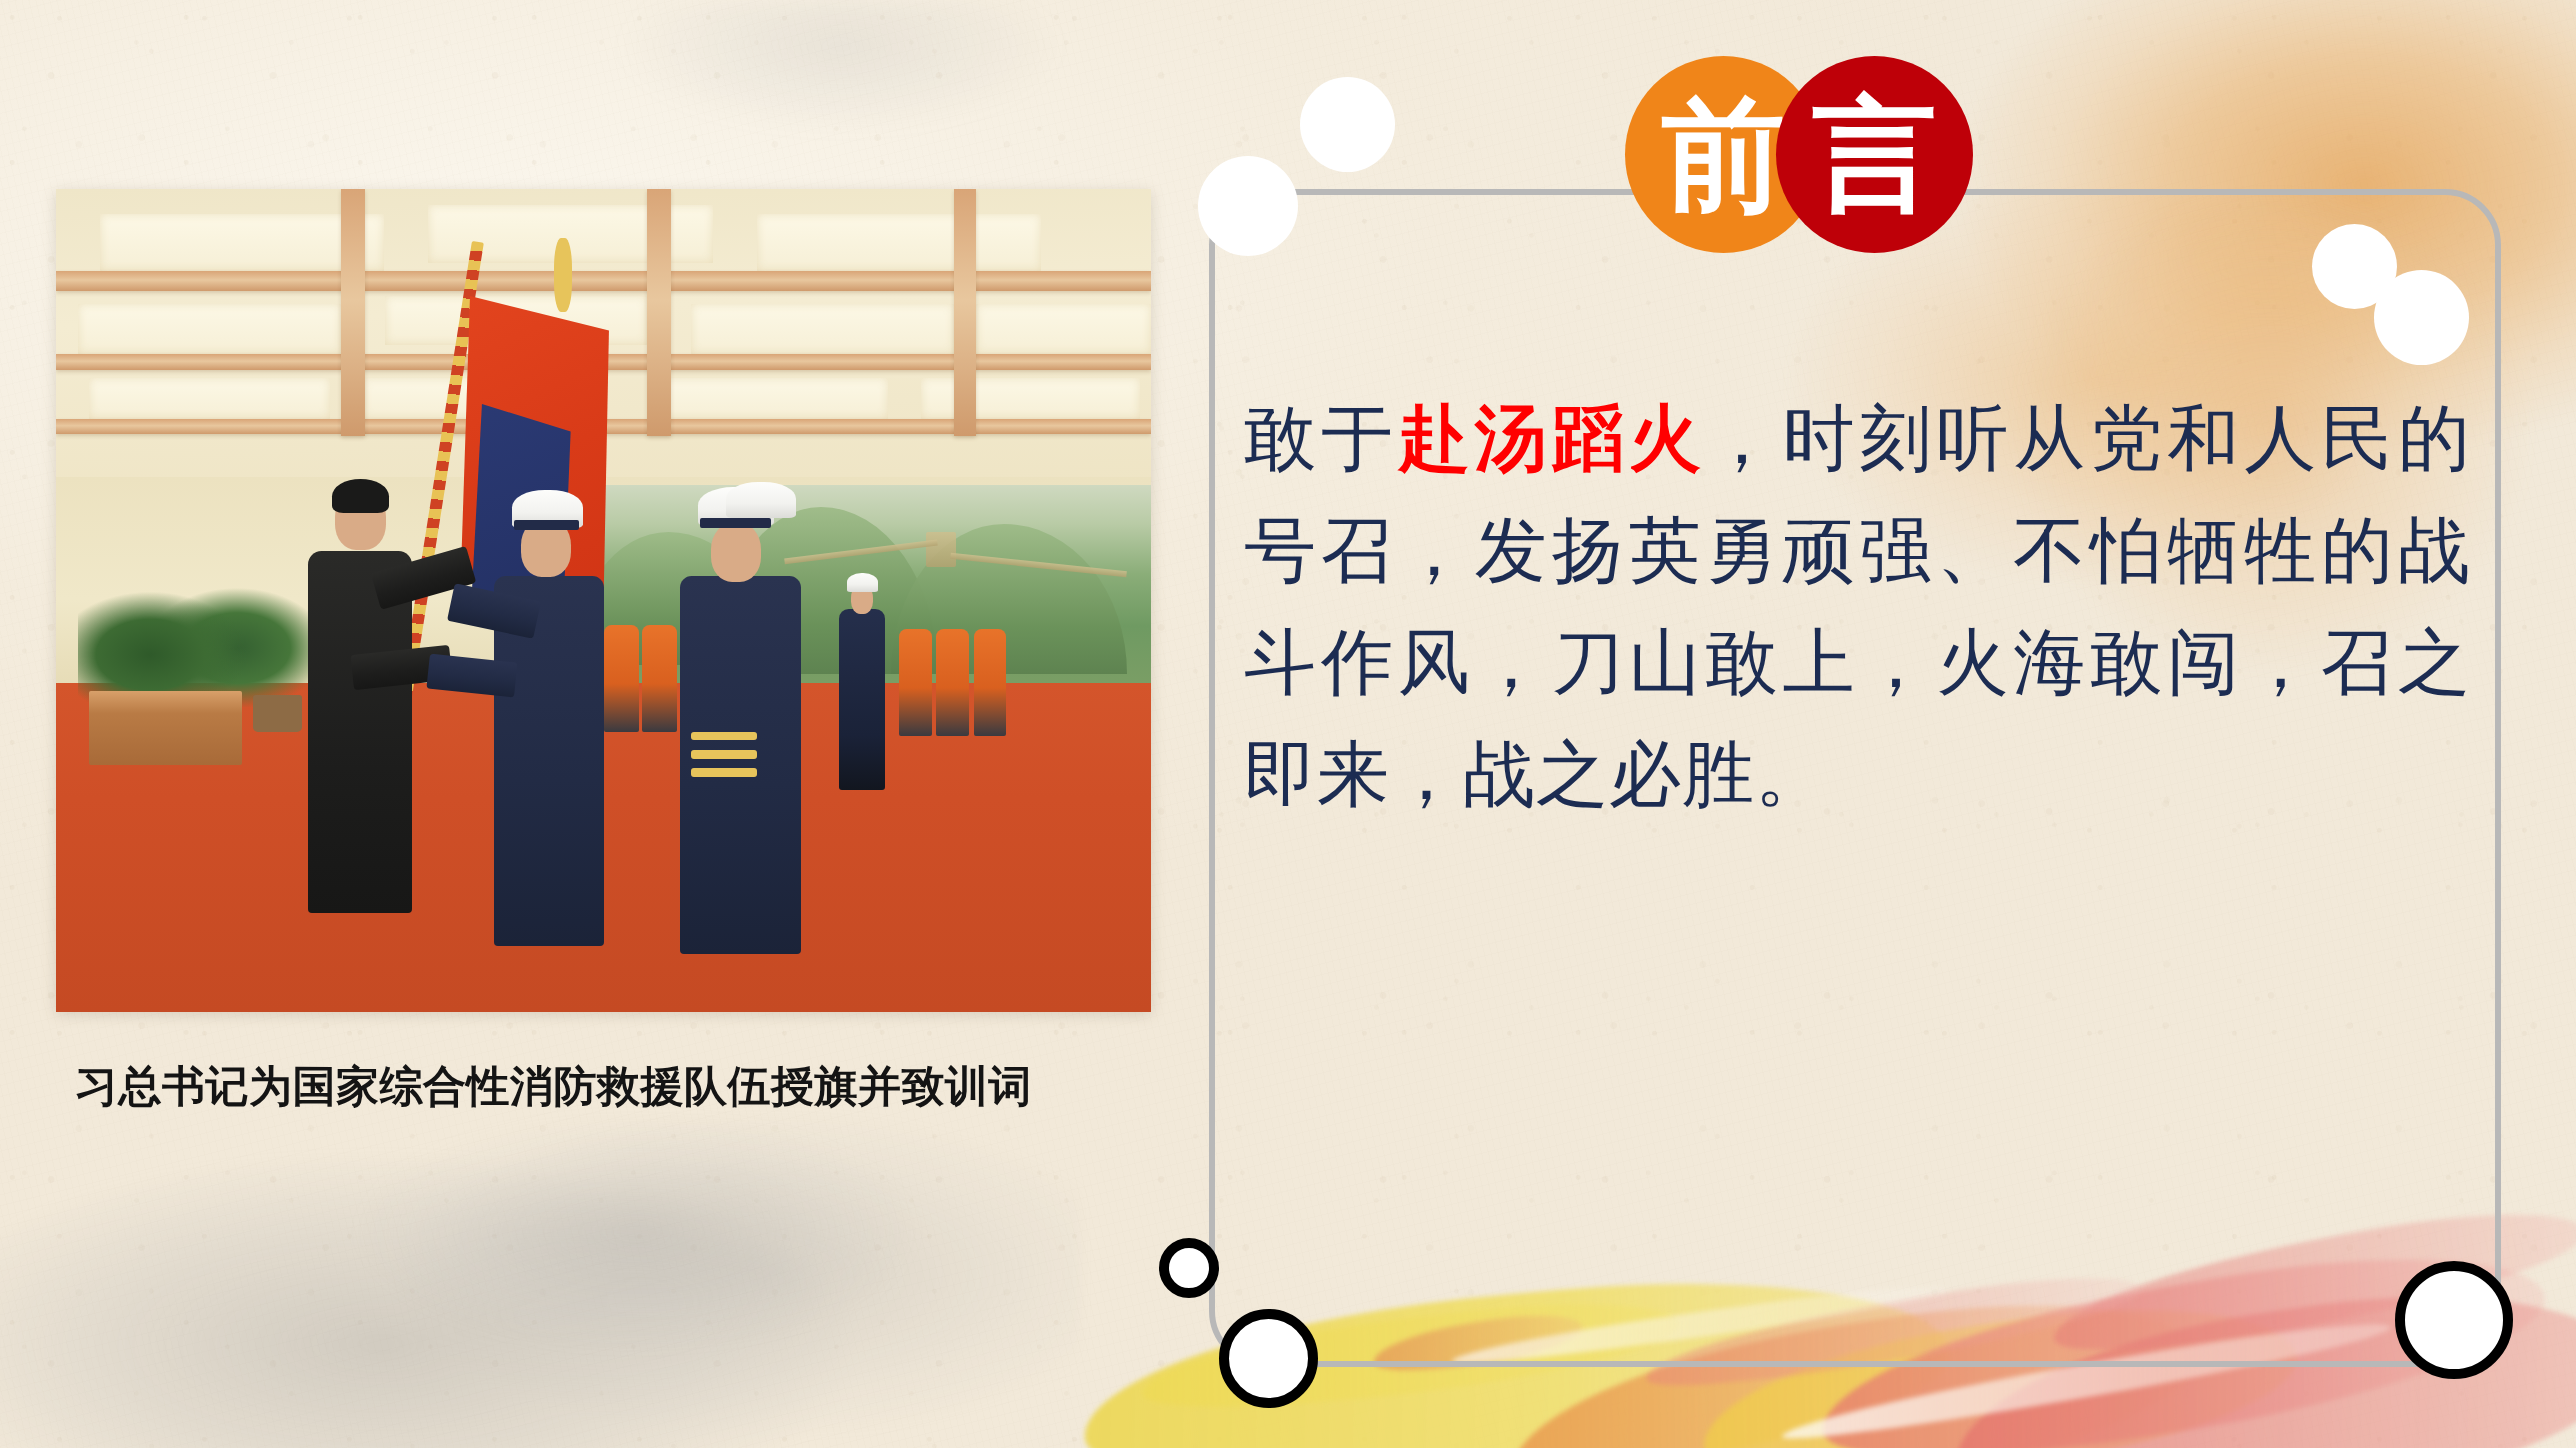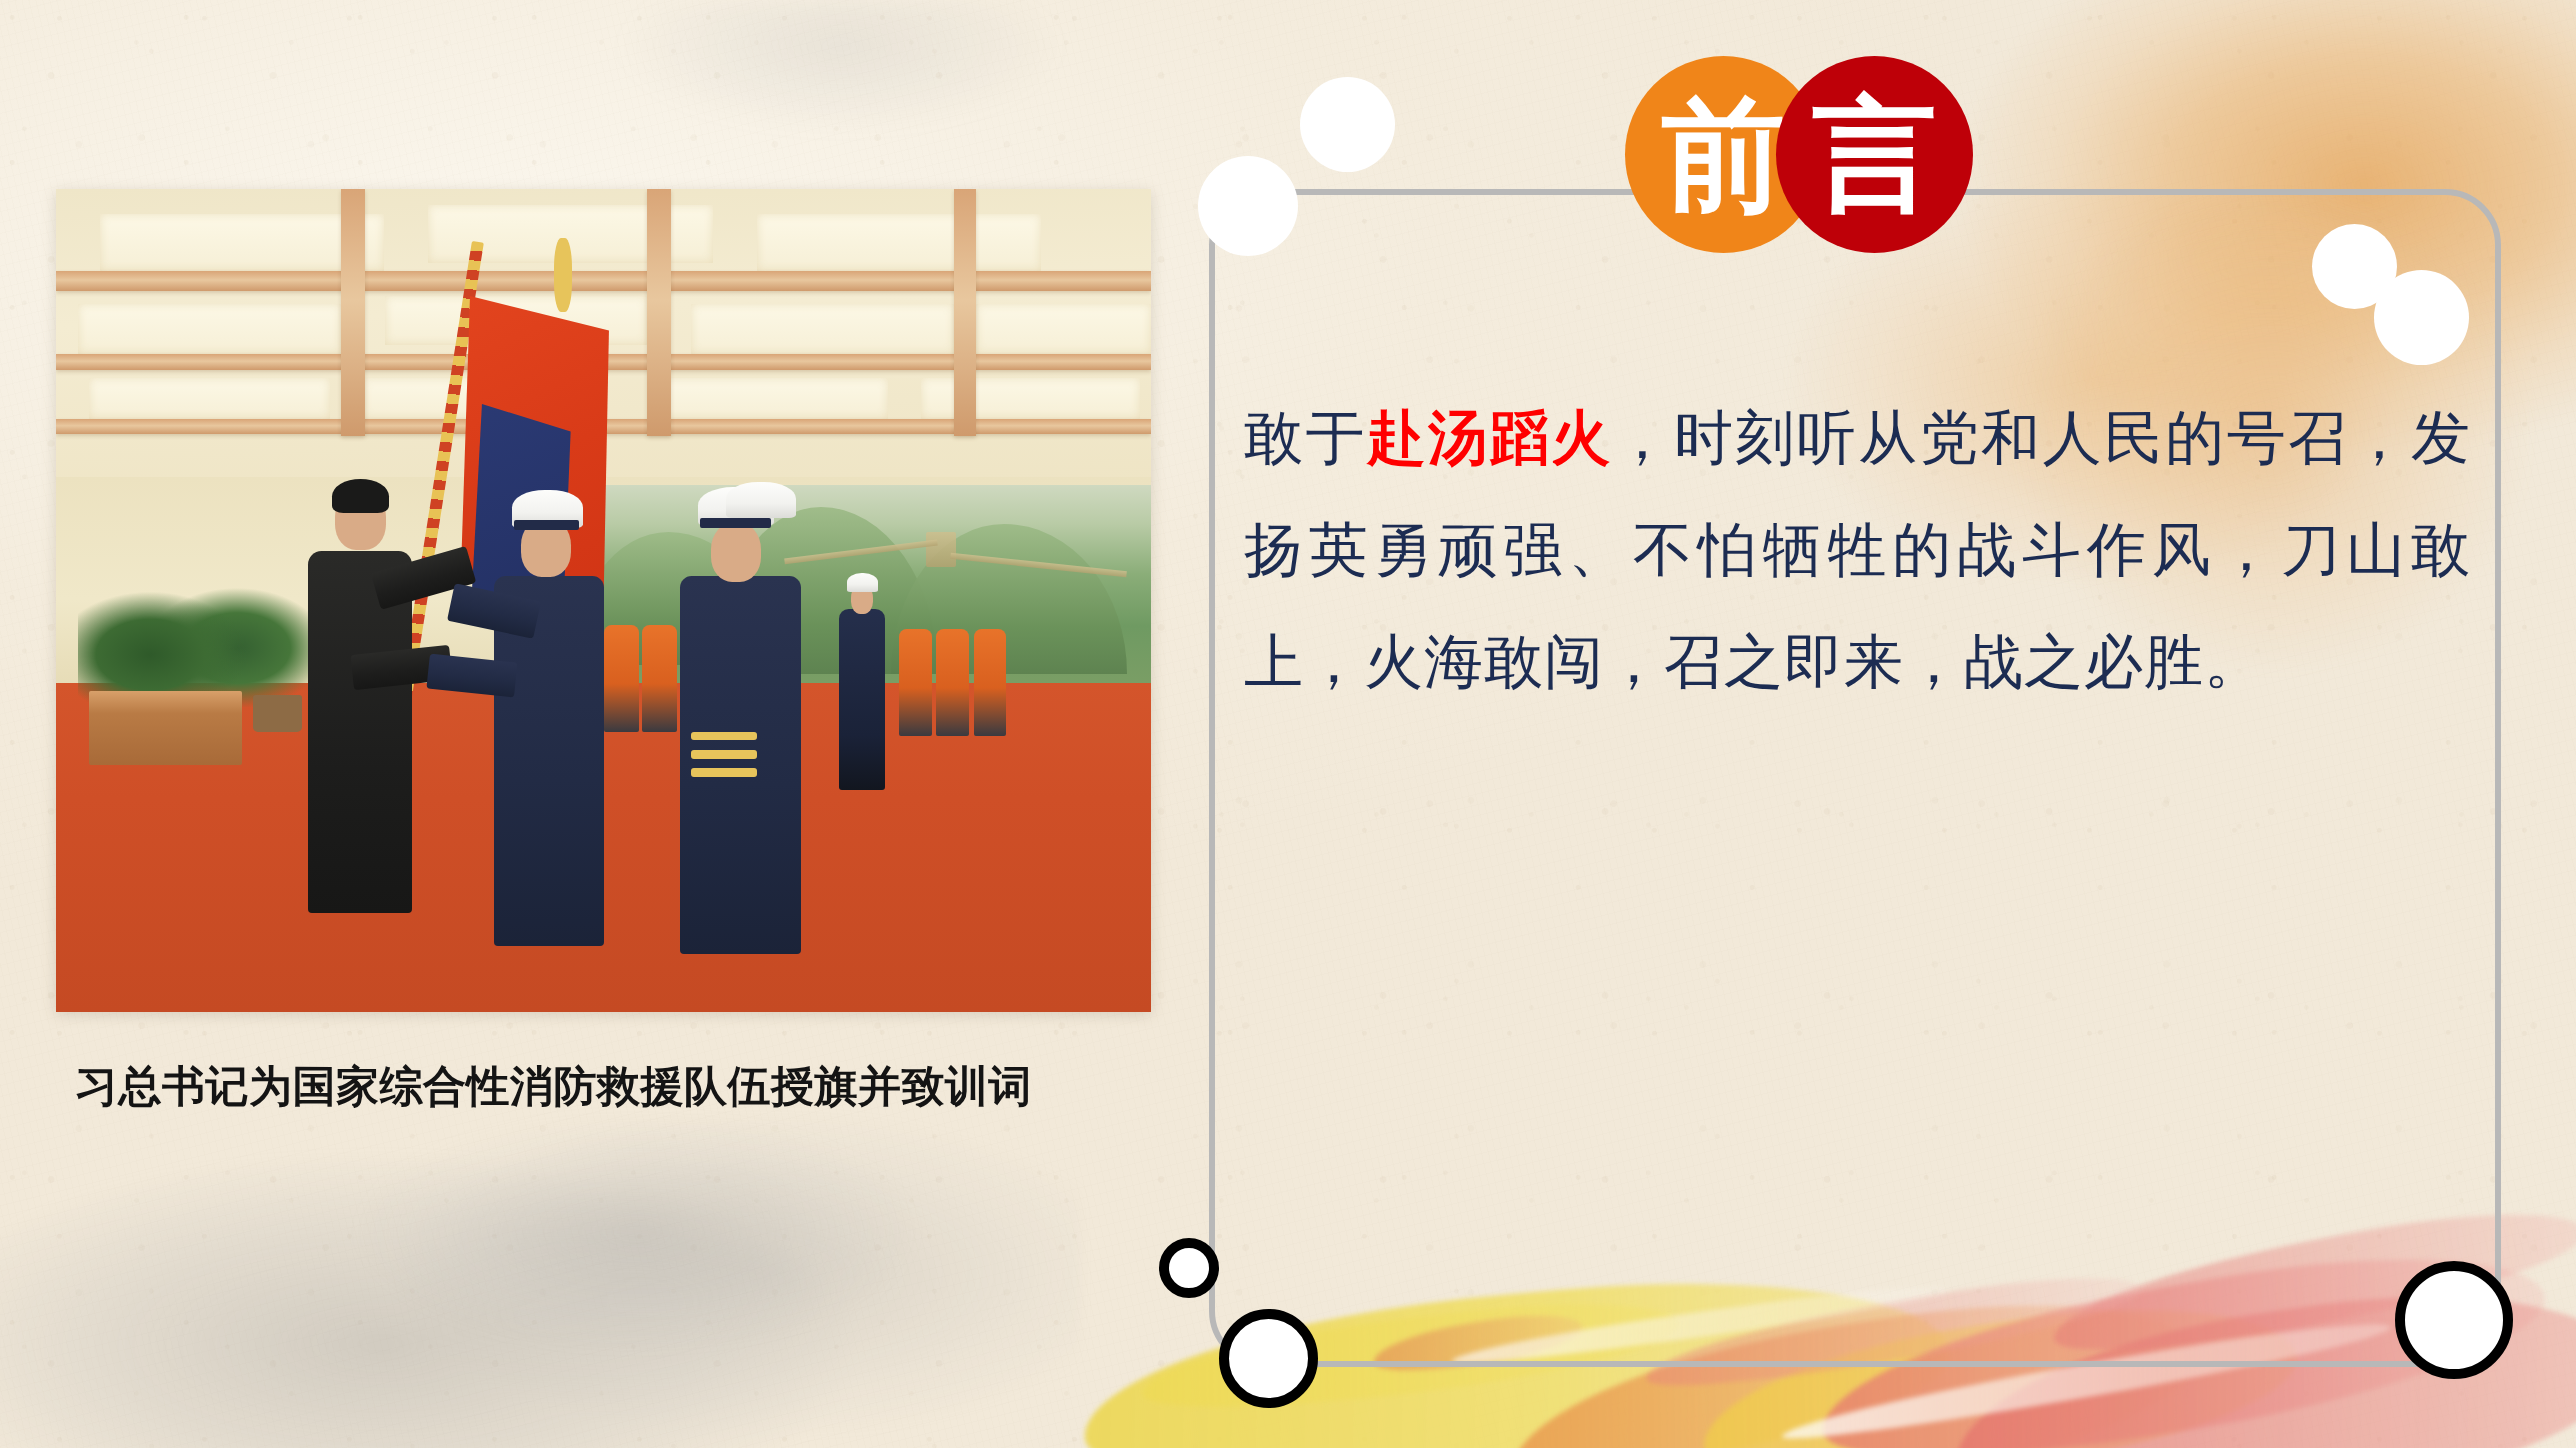--- a/index.html
+++ b/index.html
@@ -275,21 +275,21 @@
   }
   .dot-solid { background: #ffffff; }
   .dot-outline { background: #ffffff; border: 10.6px solid #000000; box-sizing: border-box; }
 
   
   .main-text {
     position: absolute;
     left: 1244px; top: 382px;
     width: 1227px;
     font-family: "DejaVu Sans", "Liberation Sans", sans-serif;
-    font-size: 59px;
+    font-size: 72px;
     line-height: 112px;
     color: #1c2c52;
     font-weight: 500;
     letter-spacing: 1px;
     text-align: justify;
     text-align-last: left;
   }
   .hl-red {
     color: #ff0000;
     font-weight: 800;

